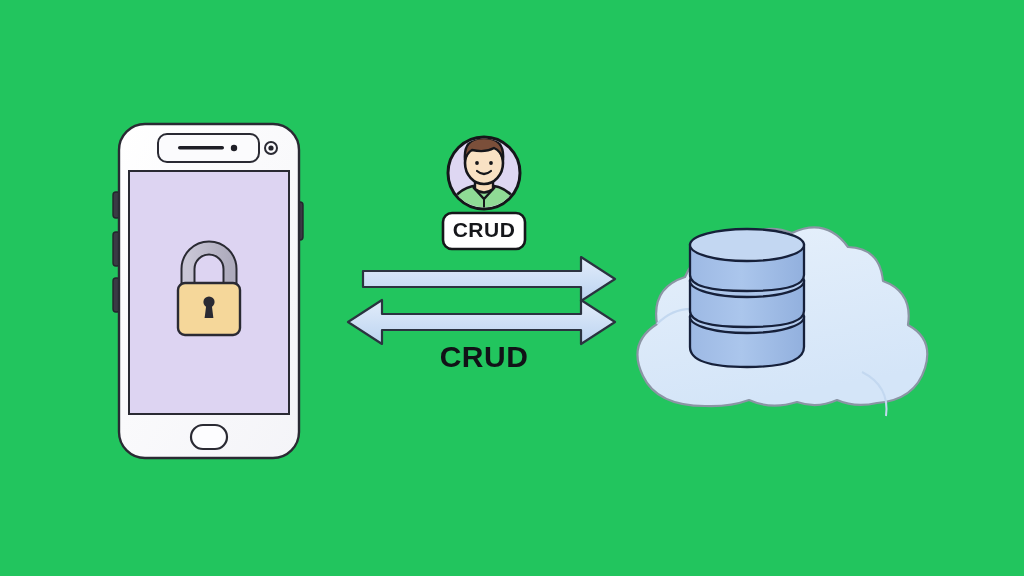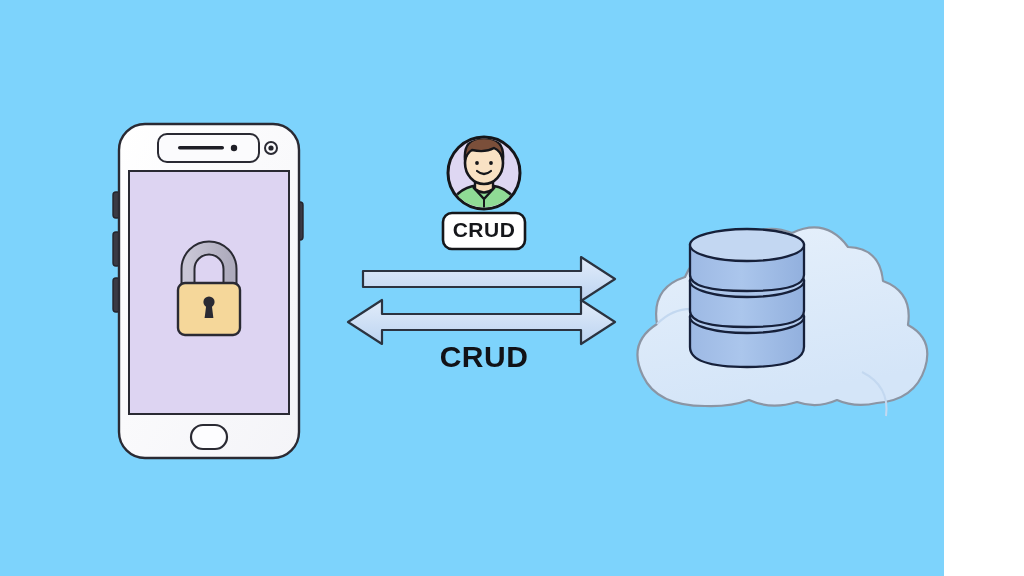--- a/index.html
+++ b/index.html
@@ -9,23 +9,23 @@
     background: #ffffff;
   }
   body {
     width: 1024px;
     height: 576px;
     font-family: "Liberation Sans", sans-serif;
     overflow: hidden;
   }
   #stage {
     position: relative;
-    width: 944px;
+    width: 1024px;
     height: 576px;
-    background: #7dd3fc;
+    background: #22c55e;
   }
   #stage > svg {
     position: absolute;
     left: 0;
     top: 0;
   }
   .label-crud-badge {
     font-family: "Liberation Sans", sans-serif;
     font-size: 21px;
     font-weight: 700;

